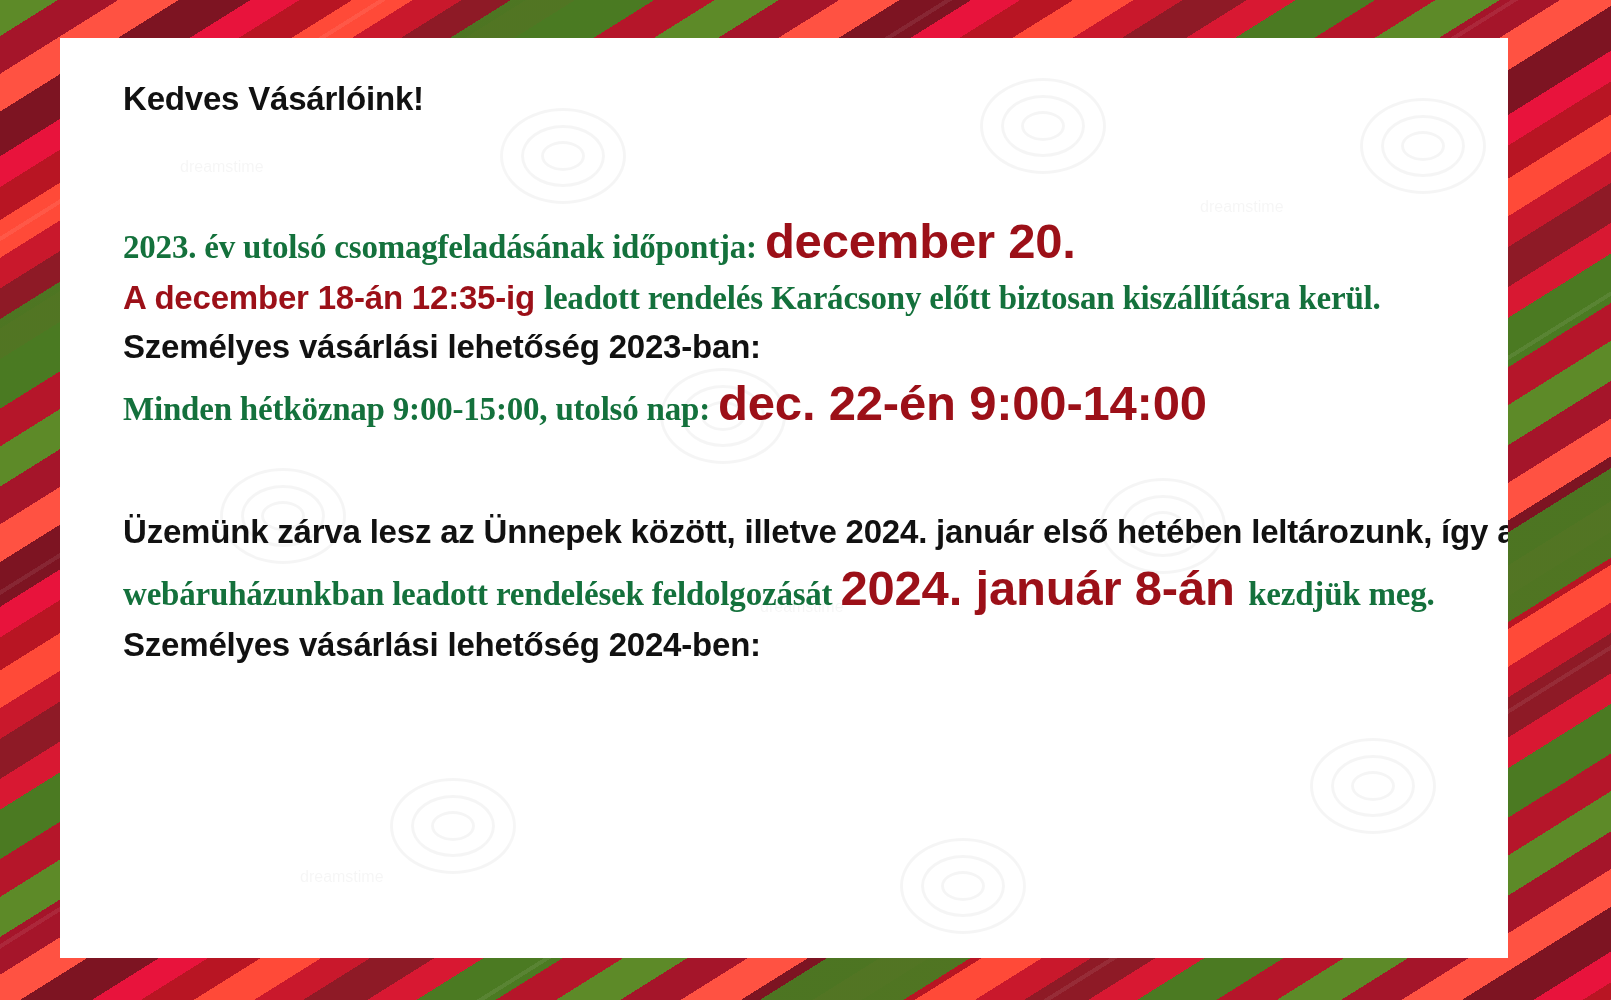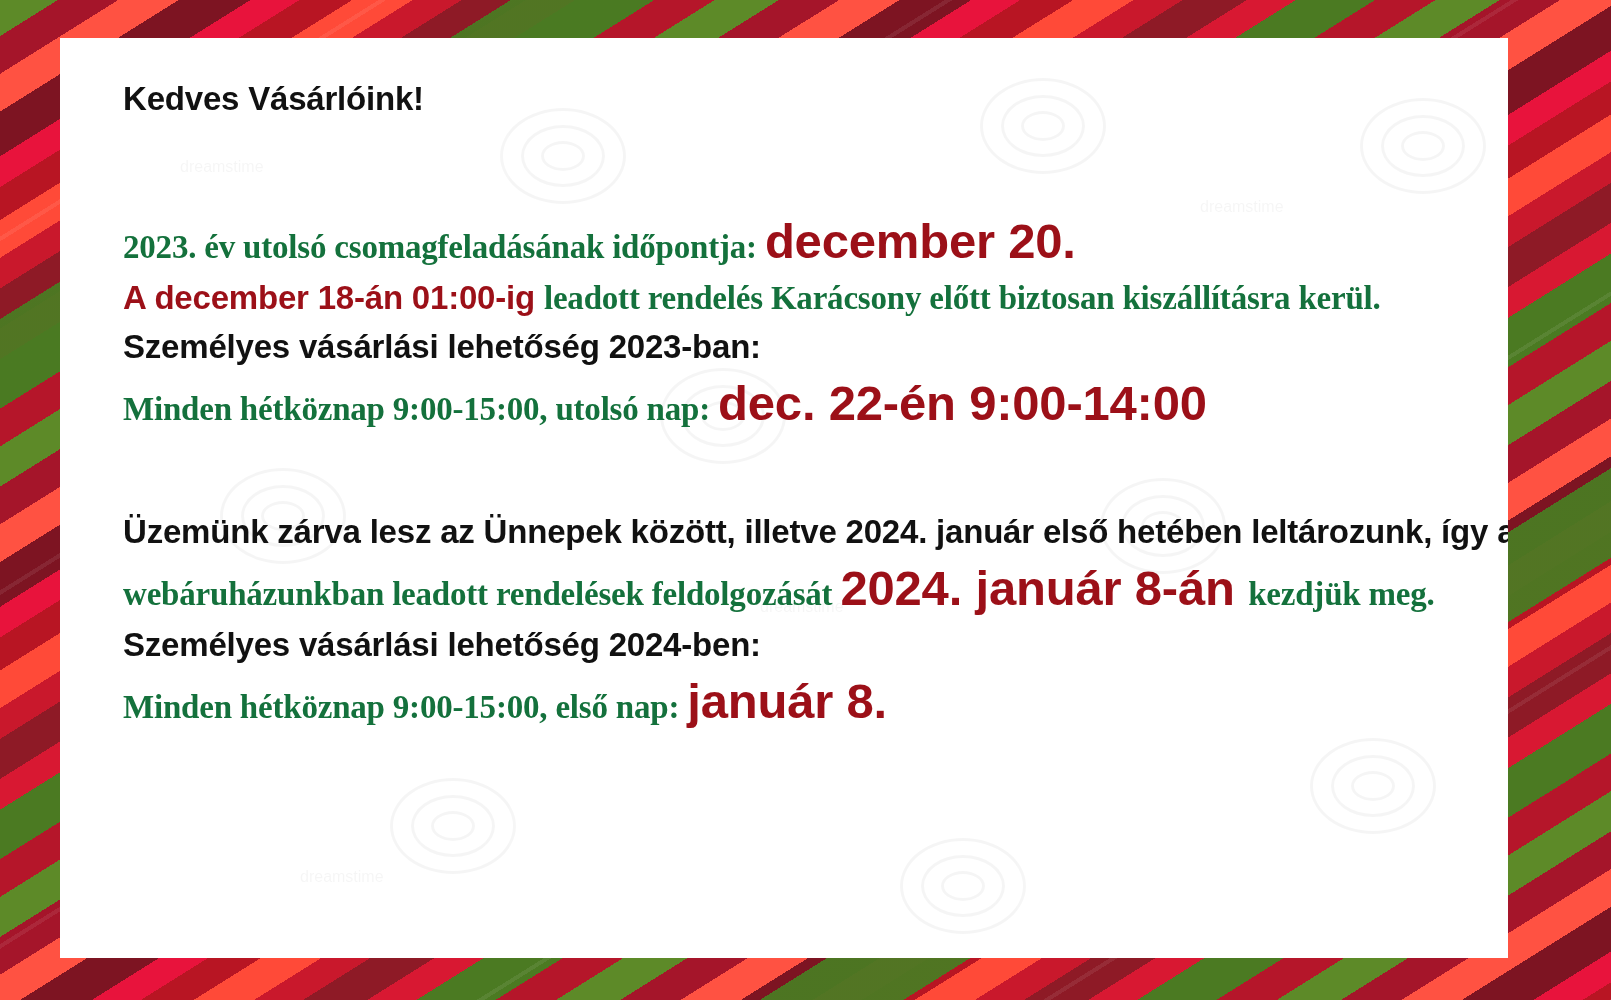--- a/index.html
+++ b/index.html
@@ -204,21 +204,21 @@
       <div class="gap-sm"></div>
 
       <div class="line sz-body">
         <span class="seg l-green">2023. év utolsó csomagfeladásának időpontja: </span>
         <span class="seg accent l-red">december 20.</span>
       </div>
 
       <div class="gap-sm"></div>
 
       <div class="line sz-body">
-        <span class="seg l-red">A december 18-án 01:00-ig </span>
+        <span class="seg l-red">A december 18-án 12:35-ig </span>
         <span class="seg l-green">leadott rendelés Karácsony előtt biztosan kiszállításra kerül.</span>
       </div>
 
       <div class="gap-sm"></div>
 
       <div class="line sz-body l-black">Személyes vásárlási lehetőség 2023-ban:</div>
 
       <div class="gap-sm"></div>
 
       <div class="line sz-body">
@@ -237,24 +237,20 @@
         <span class="seg accent l-red">2024. január 8-án </span>
         <span class="seg l-green">kezdjük meg.</span>
       </div>
 
       <div class="gap-sm"></div>
 
       <div class="line sz-body l-black">Személyes vásárlási lehetőség 2024-ben:</div>
 
       <div class="gap-sm"></div>
 
-      <div class="line sz-body">
-        <span class="seg l-green">Minden hétköznap 9:00-15:00, első nap: </span>
-        <span class="seg accent l-red">január 8.</span>
-      </div>
 
       <div class="gap-lg"></div>
       <div class="gap-md"></div>
 
 
     </div>
   </div>
 </div>
 
 </body></html>

